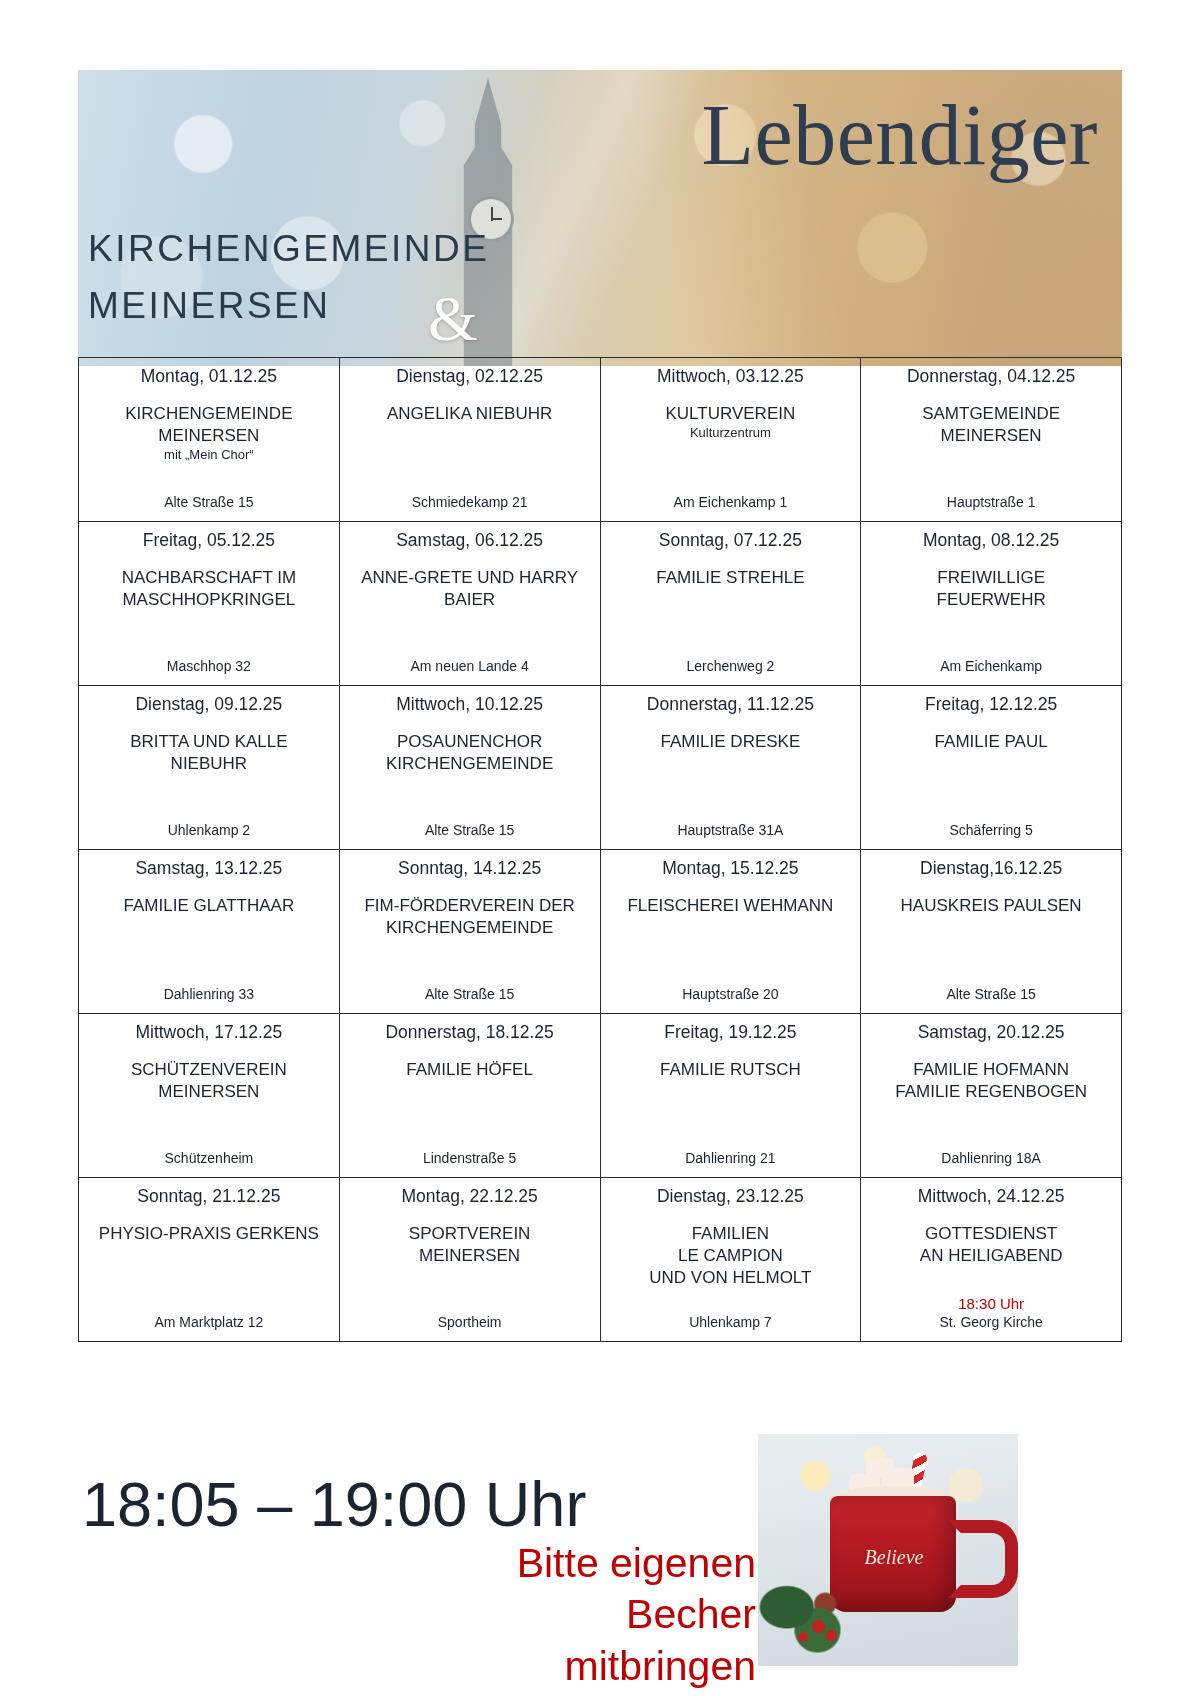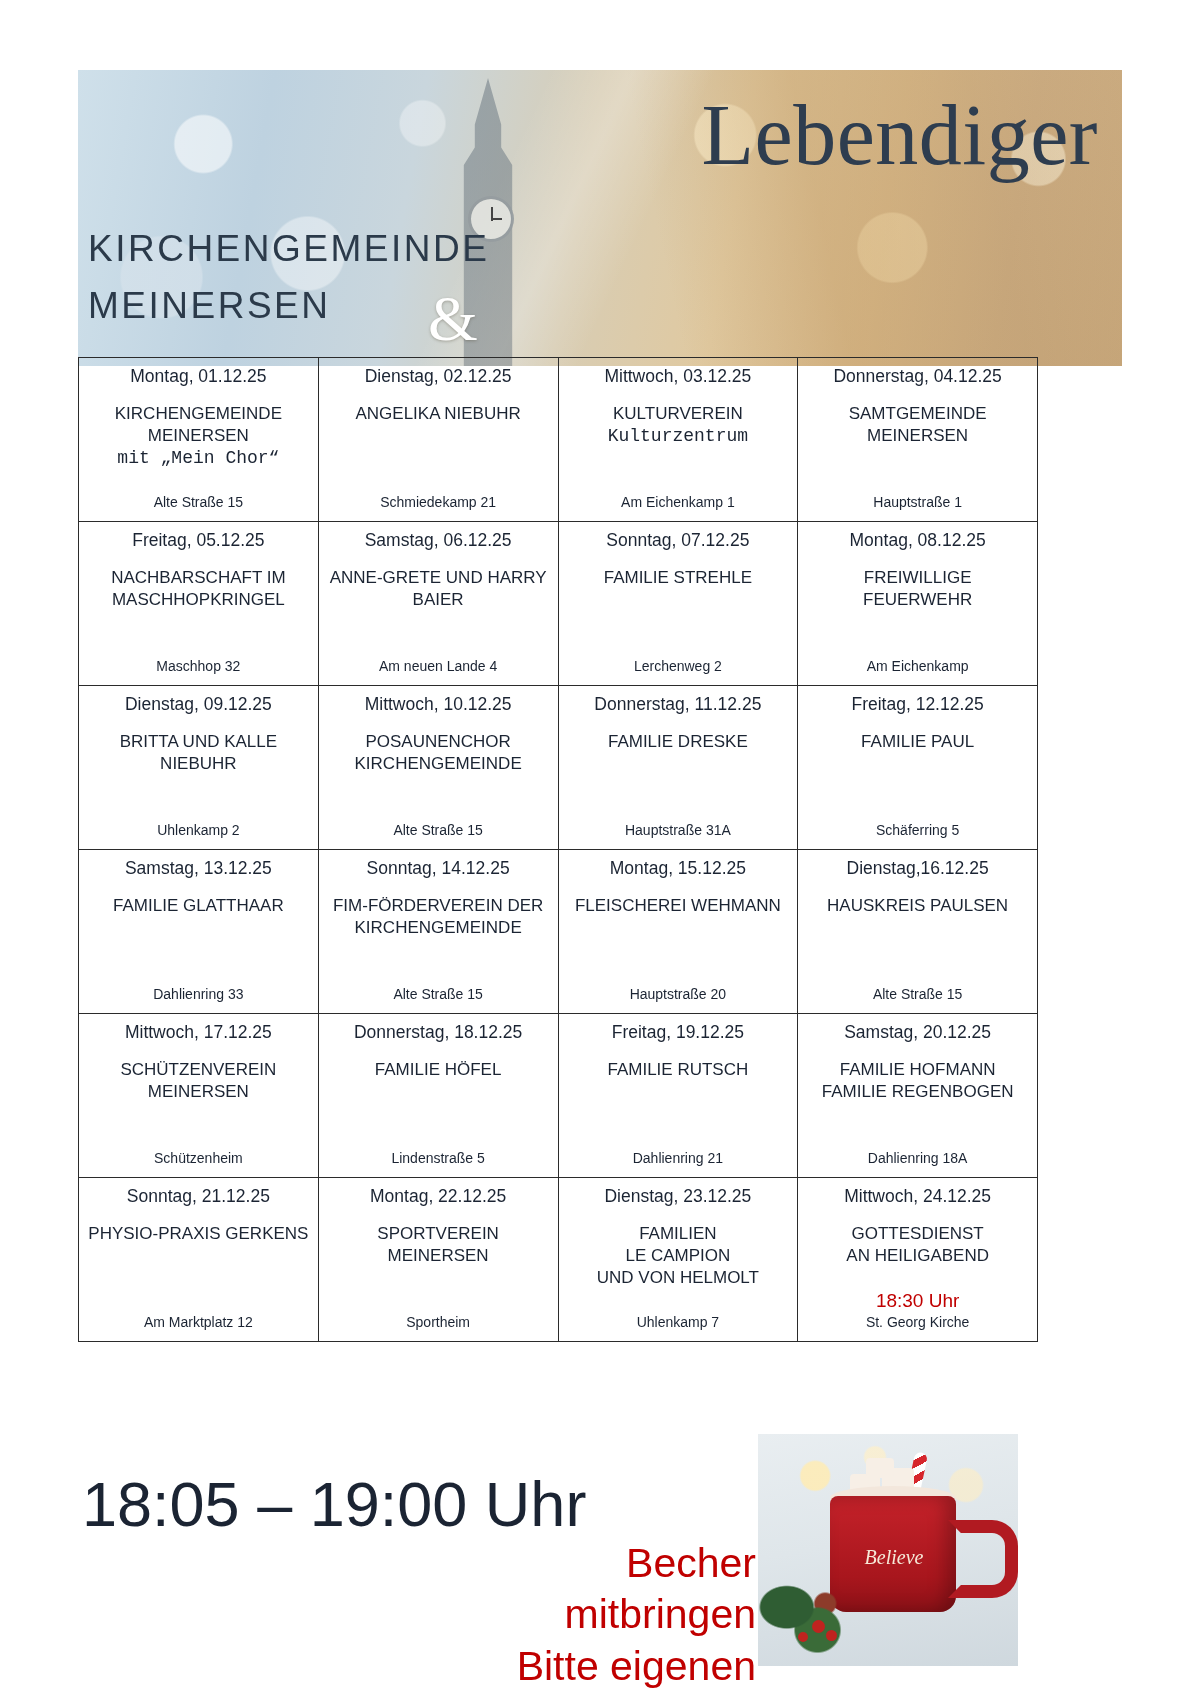--- a/index.html
+++ b/index.html
@@ -114,21 +114,21 @@
     color: #ffffff;
     text-shadow: 0 2px 5px rgba(80,65,40,0.35);
     letter-spacing: 1px;
   }
 
   
   .cal {
     position: absolute;
     left: 78px;
     top: 357px;
-    width: 960px;
+    width: 1044px;
     border-collapse: collapse;
     table-layout: fixed;
   }
   .cal td {
     border: 1px solid #2b2b2b;
     width: 25%;
     vertical-align: top;
     padding: 0;
   }
   .cell {
@@ -144,34 +144,33 @@
     font-size: 17.5px;
     color: #1b2433;
     margin-bottom: 16px;
   }
   .c-host {
     font-size: 17px;
     line-height: 1.3;
     color: #1b2433;
   }
   .c-note {
-    font-size: 18px;
+    font-size: 13px;
     line-height: 1.3;
     color: #1b2433;
-    font-family: Liberation Mono, monospace;
   }
   .c-spacer { flex: 1 1 auto; }
   .c-addr {
     font-size: 14px;
     line-height: 1.3;
     color: #1b2433;
     margin-bottom: 4px;
   }
   .c-time-red {
-    font-size: 19px;
+    font-size: 15px;
     color: #c00000;
     margin-bottom: 1px;
   }
 
   
   .footer-time {
     position: absolute;
     left: 82px;
     top: 1468px;
     font-size: 63px;
@@ -557,22 +556,22 @@
             <div class="c-time-red">18:30 Uhr</div>
             <div class="c-addr">St. Georg Kirche</div>
           </div>
         </td>
       </tr>
     </tbody>
 </table>
 
 <div class="footer-time">18:05 – 19:00 Uhr</div>
 <div class="footer-note">
+  <div>Bitte eigenen</div>
   <div>Becher mitbringen</div>
-  <div>Bitte eigenen</div>
 </div>
 
 <div class="footer-photo">
   <div class="candy"></div>
   <div class="marsh" style="left:92px; top:40px; width:30px; height:22px;"></div>
   <div class="marsh" style="left:124px; top:34px; width:32px; height:24px;"></div>
   <div class="marsh" style="left:108px; top:24px; width:28px; height:20px;"></div>
   <div class="mug-top"></div>
   <div class="mug"></div>
   <div class="mug-handle"></div>

